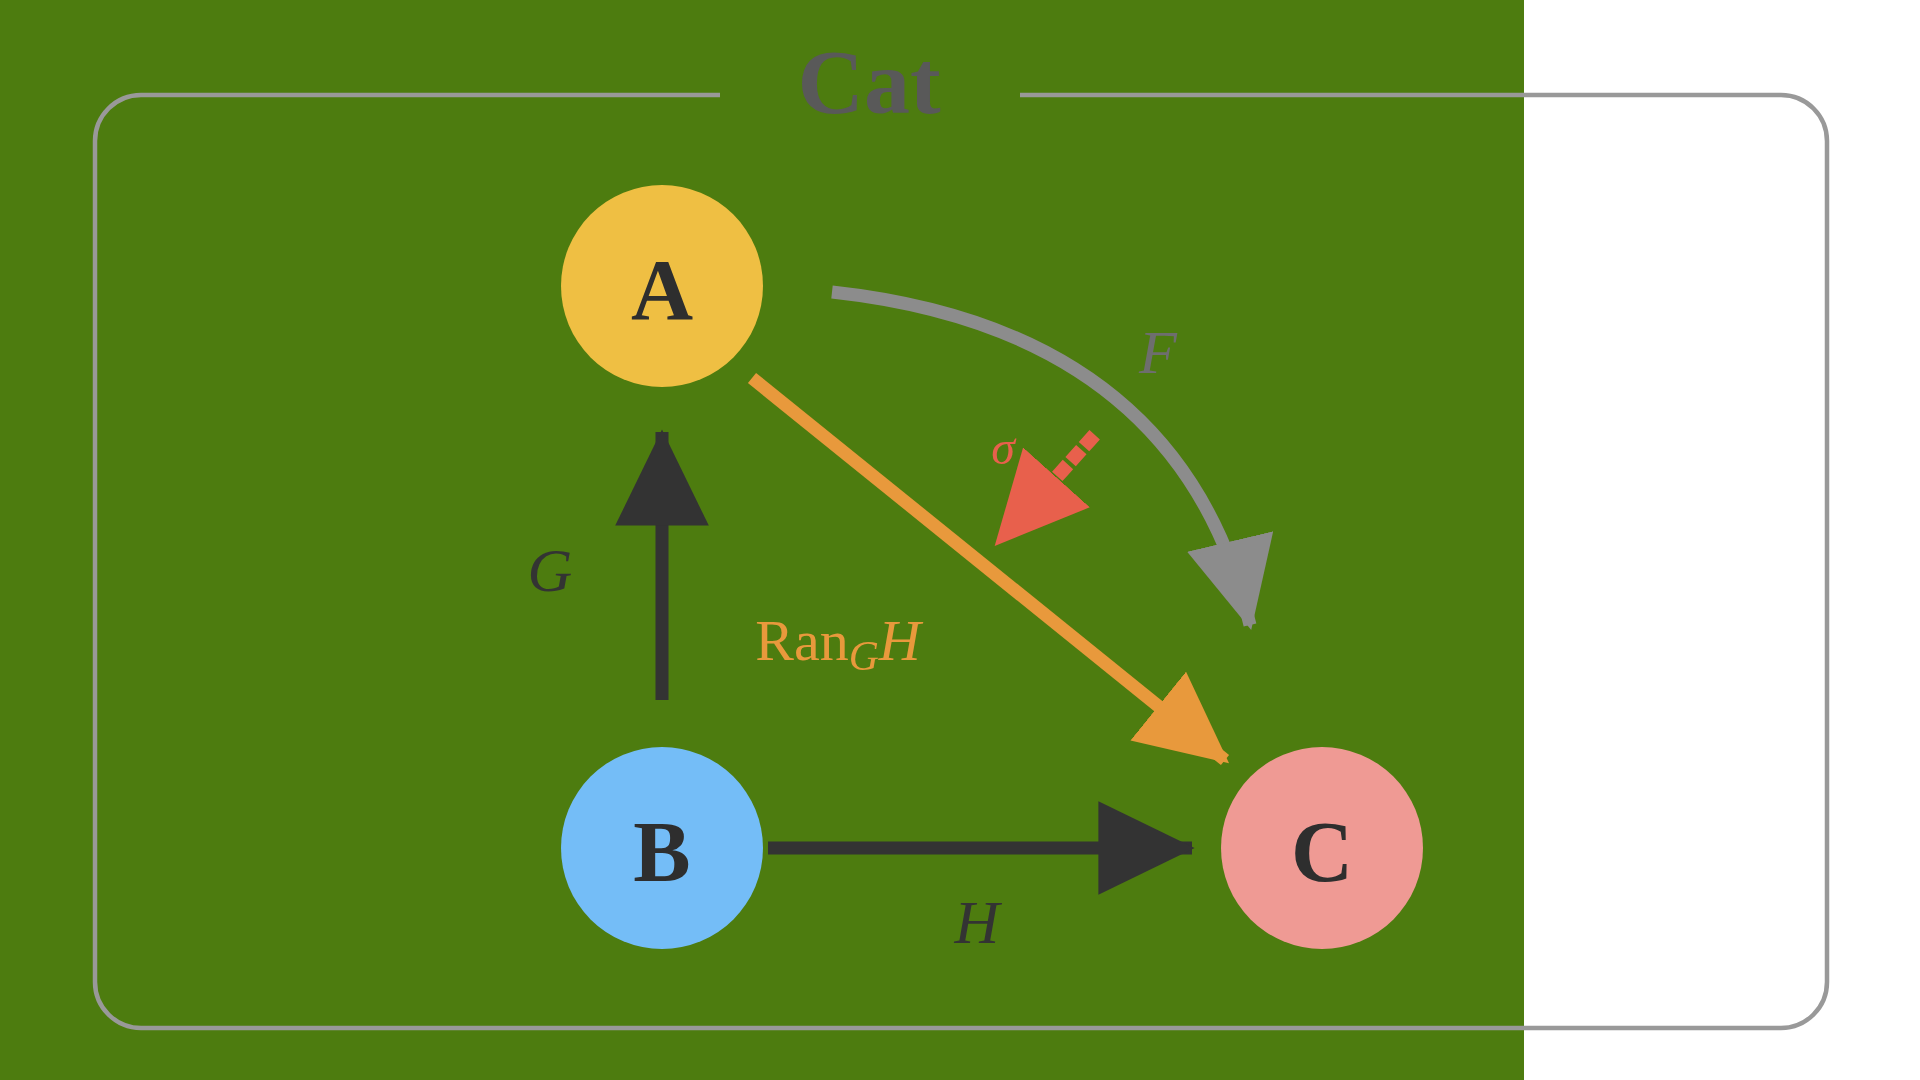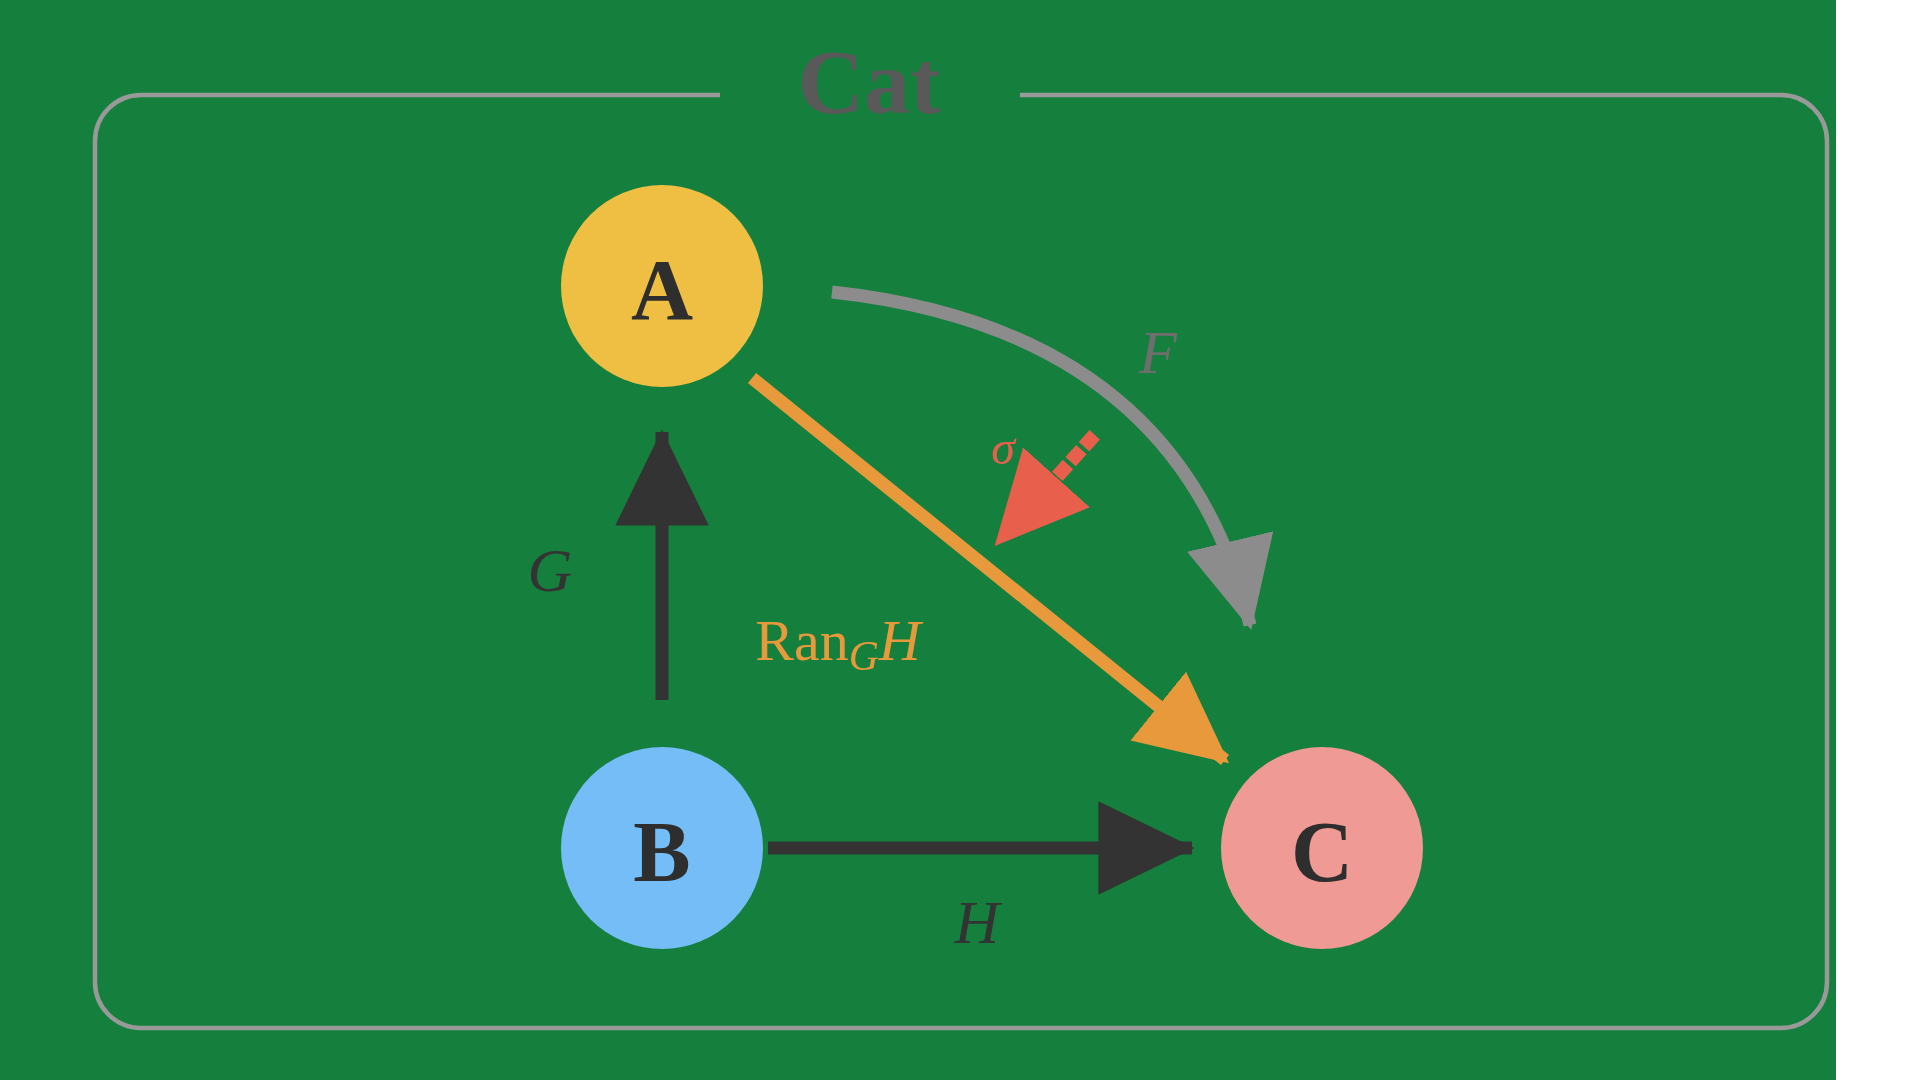--- a/index.html
+++ b/index.html
@@ -9,23 +9,23 @@
   }
   body {
     width: 1920px;
     height: 1080px;
     font-family: "Liberation Serif", "DejaVu Serif", serif;
     overflow: hidden;
     position: relative;
   }
   #stage {
     position: relative;
-    width: 1836px;
+    width: 1524px;
     height: 1080px;
-    background: #15803d;
+    background: #4d7c0f;
   }
   #diagram-svg {
     position: absolute;
     left: 0;
     top: 0;
     width: 1920px;
     height: 1080px;
   }
   .node-letter {
     font-family: "Liberation Serif", "DejaVu Serif", serif;

